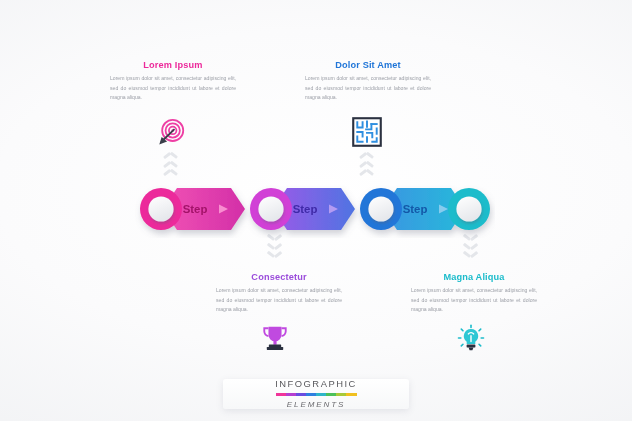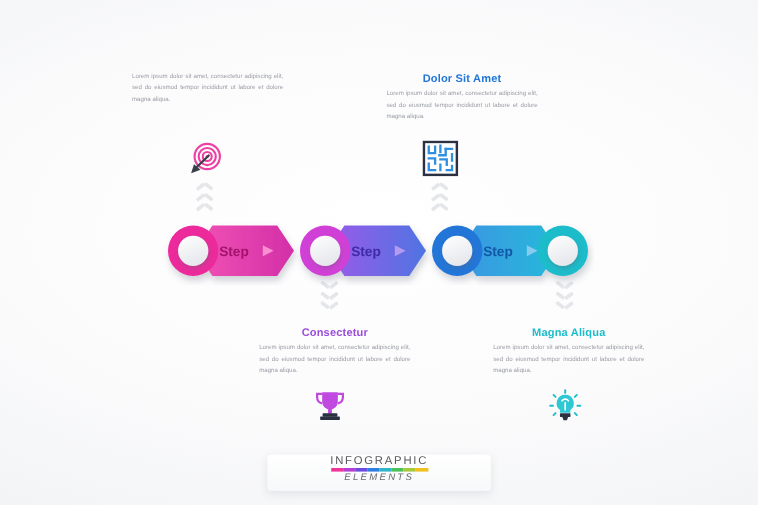--- a/index.html
+++ b/index.html
@@ -39,21 +39,21 @@
     font-size: 5.1px;
     line-height: 1.85;
     color: #9b9ea6;
     text-align: justify;
     margin: 0;
     padding: 0 3px;
     text-align-last: left;
   }
 
   .tb-1 { left: 107px; top: 60px; }
-  .tb-2 { left: 319px; top: 60px; }
+  .tb-2 { left: 302px; top: 60px; }
   .tb-3 { left: 213px; top: 272px; }
   .tb-4 { left: 408px; top: 272px; }
 
   
   .chev-stack {
     position: absolute;
     width: 22px;
     display: flex;
     flex-direction: column;
     align-items: center;
@@ -112,21 +112,21 @@
     left: 223px;
     top: 379px;
     width: 186px;
     height: 30px;
     background: linear-gradient(180deg, #ffffff 0%, #f7f8f9 100%);
     border-radius: 3px;
     box-shadow: 0 2px 7px rgba(120,125,140,.16);
     display: flex;
     flex-direction: column;
     align-items: center;
-    justify-content: flex-start;
+    justify-content: space-between;
   }
   #footer .ftitle {
     font-size: 9.4px;
     letter-spacing: 1.5px;
     color: #58585c;
     line-height: 1;
     margin-bottom: 1.5px;
   }
   #footer .fbar {
     width: 81px;
@@ -151,20 +151,21 @@
     background: radial-gradient(ellipse 50% 50% at 50% 0%, rgba(140,145,158,.20) 0%, rgba(140,145,158,0) 72%);
     pointer-events: none;
   }
 </style>
 </head>
 <body>
 
 <div id="canvas">
 
   <div class="txtblock tb-1">
+    <div class="heading" style="color:#ec2a9b">Lorem Ipsum</div>
     <div class="body">Lorem ipsum dolor sit amet, consectetur adipiscing elit, sed do eiusmod tempor incididunt ut labore et dolore magna aliqua.</div>
   </div>
 
   <div class="txtblock tb-2">
     <div class="heading" style="color:#2176d8">Dolor Sit Amet</div>
     <div class="body">Lorem ipsum dolor sit amet, consectetur adipiscing elit, sed do eiusmod tempor incididunt ut labore et dolore magna aliqua.</div>
   </div>
 
   <div class="txtblock tb-3">
     <div class="heading" style="color:#9b4ddb">Consectetur</div>

